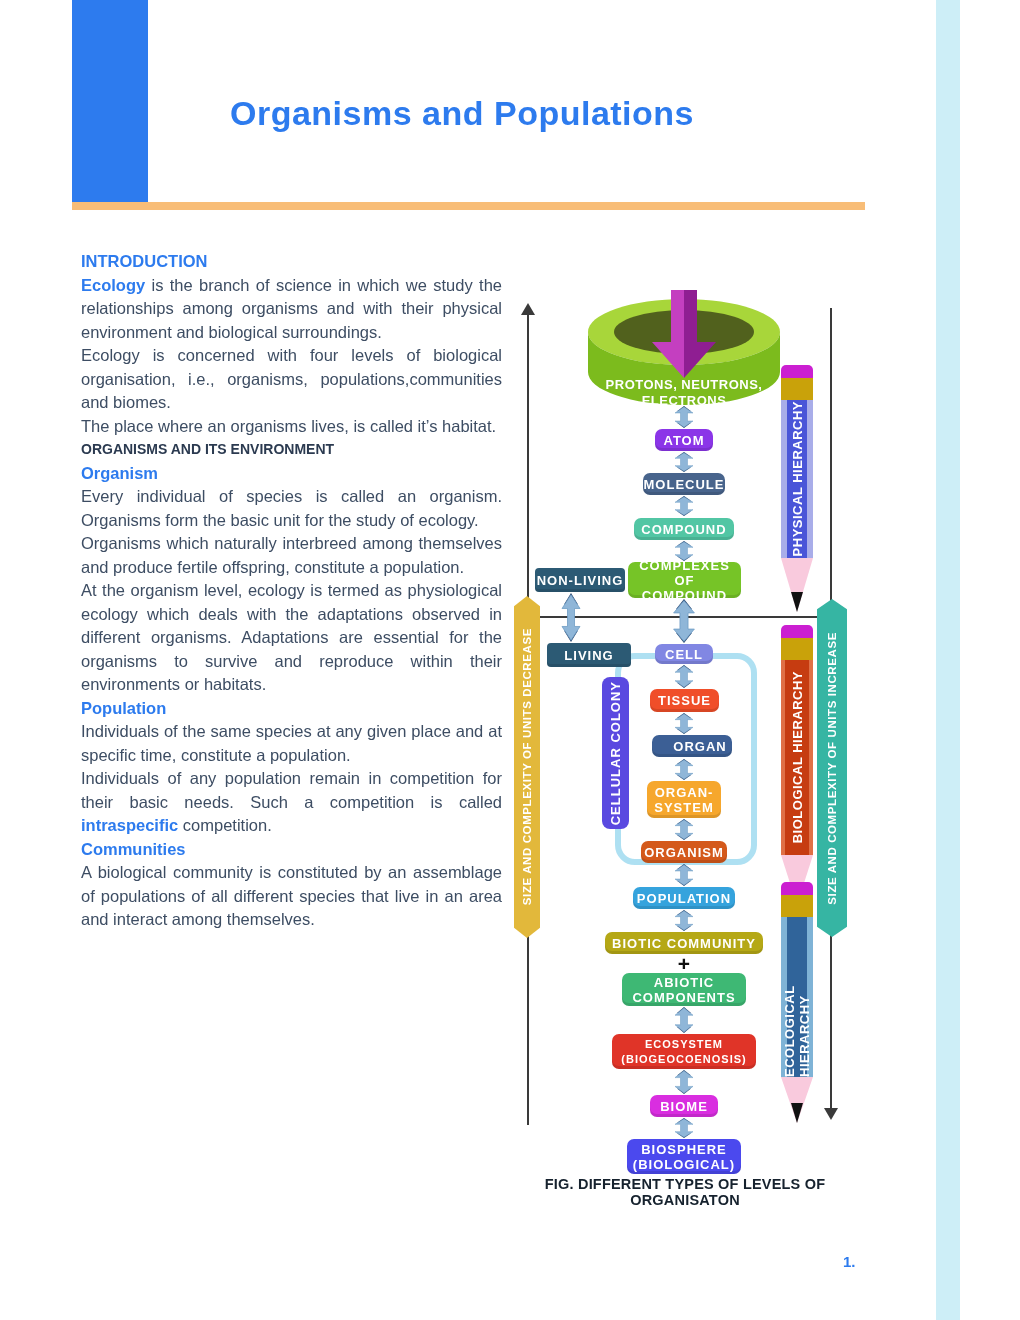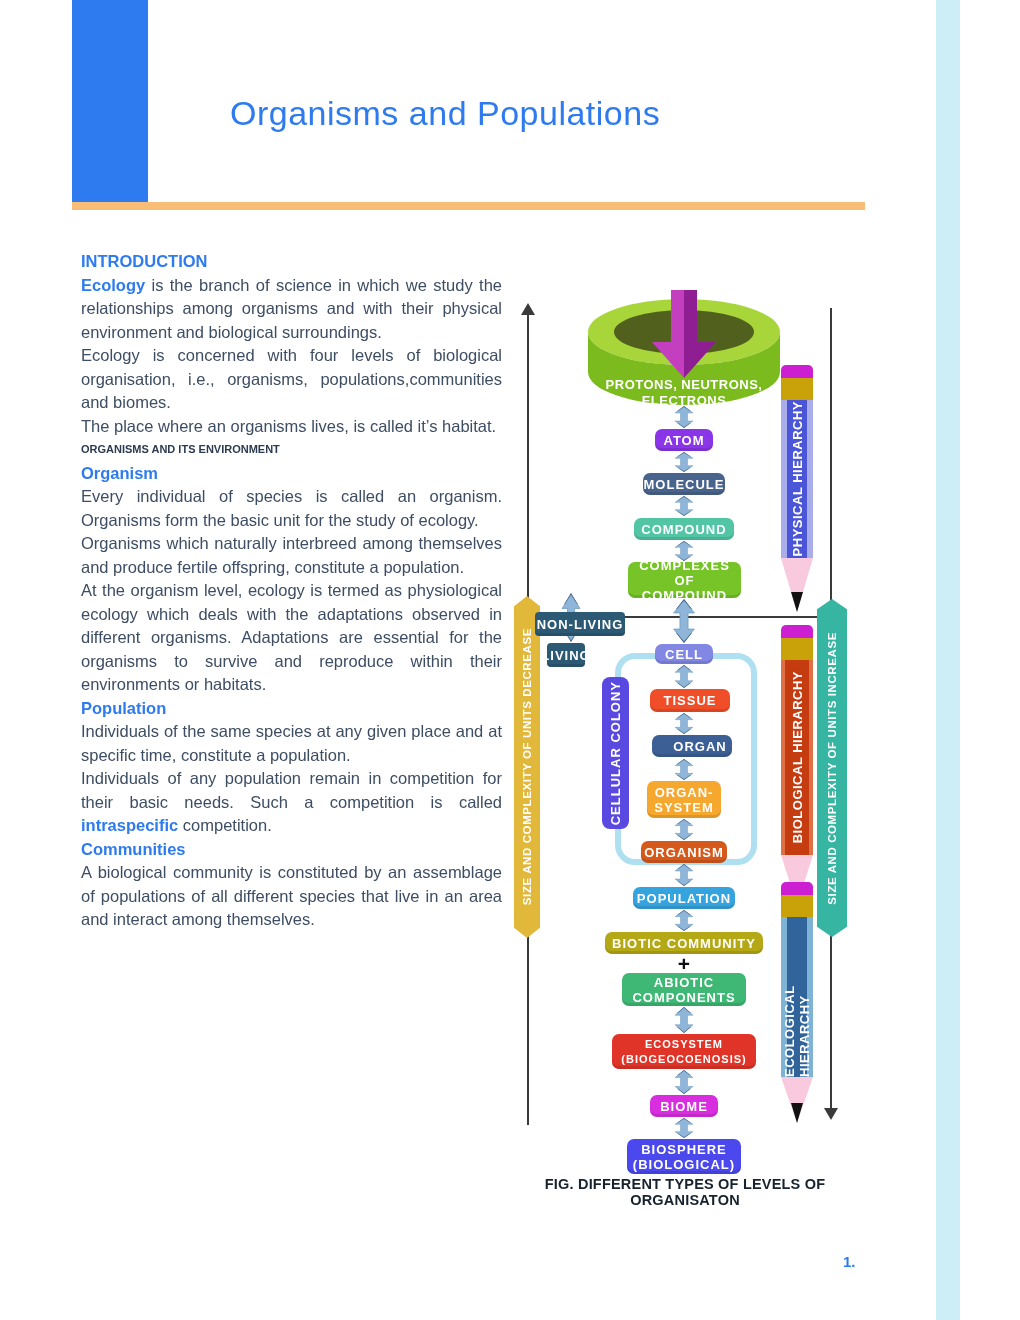--- a/index.html
+++ b/index.html
@@ -1,26 +1,26 @@
 <!DOCTYPE html>
 <html><head>
 <meta charset="utf-8">
 <style>
   html,body{margin:0;padding:0;background:#ffffff;}
   .page{position:relative;width:1020px;height:1320px;background:#ffffff;overflow:hidden;
         font-family:"Liberation Sans",sans-serif;}
   
   .hdr-block{position:absolute;left:72px;top:0;width:76px;height:205px;background:#2d7bee;}
-  .hdr-title{position:absolute;left:230px;top:94px;font-size:34px;font-weight:normal;color:#2d7bee;letter-spacing:.5px;}
+  .hdr-title{position:absolute;left:230px;top:94px;font-size:34px;font-weight:bold;color:#2d7bee;letter-spacing:.5px;}
   .hdr-rule{position:absolute;left:72px;top:202px;width:793px;height:8px;background:#f8bd77;}
   .edge-strip{position:absolute;left:936px;top:0;width:24px;height:1320px;background:#cdeef7;}
   
   .col{position:absolute;left:81px;top:250px;width:421px;color:#3d4d63;font-size:16.5px;line-height:23.5px;text-align:justify;}
   .h-blue{color:#2d7bee;font-weight:bold;font-size:16.5px;line-height:23.5px;text-align:left;}
-  .h-dark{color:#2b3a50;font-weight:bold;font-size:11px;line-height:23.5px;text-align:left;}
+  .h-dark{color:#2b3a50;font-weight:bold;font-size:14px;line-height:23.5px;text-align:left;}
   .b-blue{color:#2d7bee;font-weight:bold;}
   .col p{margin:0;}
   .gap20{margin-top:20px;}
   .gap28{margin-top:28px;}
   
   .vline{position:absolute;width:2px;background:#3a3a3a;z-index:1;}
   .hline{position:absolute;height:2px;background:#3a3a3a;z-index:1;}
   .arrow-up{position:absolute;width:0;height:0;border-left:7px solid transparent;border-right:7px solid transparent;border-bottom:12px solid #3a3a3a;z-index:1;}
   .arrow-dn{position:absolute;width:0;height:0;border-left:7px solid transparent;border-right:7px solid transparent;border-top:12px solid #3a3a3a;z-index:1;}
   .lvl{position:absolute;color:#fff;font-weight:bold;font-size:13px;line-height:15px;letter-spacing:1px;
@@ -107,37 +107,37 @@
   <div class="colony">
     <span class="vlabel">CELLULAR COLONY</span>
   </div>
 
   <div class="lvl" style="left: 655px; top: 429px; width: 58px; height: 22px; background-color: rgb(139, 53, 232);">ATOM</div>
   <div class="lvl" style="left: 643px; top: 473px; width: 82px; height: 22px; background-color: rgb(72, 100, 140);">MOLECULE</div>
   <div class="lvl" style="left: 634px; top: 518px; width: 100px; height: 22px; background-color: rgb(82, 198, 164);">COMPOUND</div>
   <div class="lvl" style="left: 628px; top: 562px; width: 113px; height: 36px; background-color: rgb(118, 196, 39);">COMPLEXES OF
 COMPOUND</div>
   <div class="lvl" style="left: 655px; top: 644px; width: 58px; height: 20px; background-color: rgb(129, 135, 227);">CELL</div>
-  <div class="lvl" style="left: 650px; top: 689px; width: 80px; height: 23px; background-color: rgb(240, 78, 41);">TISSUE</div>
+  <div class="lvl" style="left: 650px; top: 689px; width: 69px; height: 23px; background-color: rgb(240, 78, 41);">TISSUE</div>
   <div class="lvl" style="left: 652px; top: 735px; width: 64px; height: 22px; background-color: rgb(60, 95, 149); padding-left: 16px;">ORGAN</div>
   <div class="lvl" style="left: 647px; top: 781px; width: 74px; height: 37px; background-color: rgb(246, 167, 45);">ORGAN-
 SYSTEM</div>
   <div class="lvl" style="left: 641px; top: 841px; width: 86px; height: 22px; background-color: rgb(212, 89, 27);">ORGANISM</div>
   <div class="lvl" style="left: 633px; top: 887px; width: 102px; height: 22px; background-color: rgb(53, 163, 221);">POPULATION</div>
   <div class="lvl" style="left: 605px; top: 932px; width: 158px; height: 22px; background-color: rgb(181, 168, 22);">BIOTIC COMMUNITY</div>
   <div class="lvl" style="left: 622px; top: 973px; width: 124px; height: 33px; background-color: rgb(62, 184, 116);">ABIOTIC
 COMPONENTS</div>
   <div class="lvl" style="left: 612px; top: 1034px; width: 144px; height: 35px; font-size: 11px; background-color: rgb(224, 52, 40);">ECOSYSTEM
 (BIOGEOCOENOSIS)</div>
   <div class="lvl" style="left: 650px; top: 1095px; width: 68px; height: 22px; background-color: rgb(217, 46, 224);">BIOME</div>
   <div class="lvl" style="left: 627px; top: 1139px; width: 114px; height: 35px; background-color: rgb(75, 73, 238);">BIOSPHERE
 (BIOLOGICAL)</div>
 
-  <div class="lvl" style="left: 535px; top: 568px; width: 90px; height: 24px; border-radius: 4px; background-color: rgb(44, 90, 116); margin-top: 44px;">NON-LIVING</div>
-  <div class="lvl" style="left: 547px; top: 643px; width: 38px; height: 24px; border-radius: 4px; background-color: rgb(44, 90, 116);">LIVING</div>
+  <div class="lvl" style="left: 535px; top: 568px; width: 90px; height: 24px; border-radius: 4px; background-color: rgb(44, 90, 116);">NON-LIVING</div>
+  <div class="lvl" style="left: 547px; top: 643px; width: 84px; height: 24px; border-radius: 4px; background-color: rgb(44, 90, 116);">LIVING</div>
 
   <div class="plus">+</div>
 
   <svg class="conn" style="left:671px;top:406px;" width="26" height="22" viewBox="0 0 26 30" preserveAspectRatio="none">
       <use href="#dbl"></use>
     </svg>
   <svg class="conn" style="left:671px;top:452px;" width="26" height="20" viewBox="0 0 26 30" preserveAspectRatio="none">
       <use href="#dbl"></use>
     </svg>
   <svg class="conn" style="left:671px;top:496px;" width="26" height="20" viewBox="0 0 26 30" preserveAspectRatio="none">

